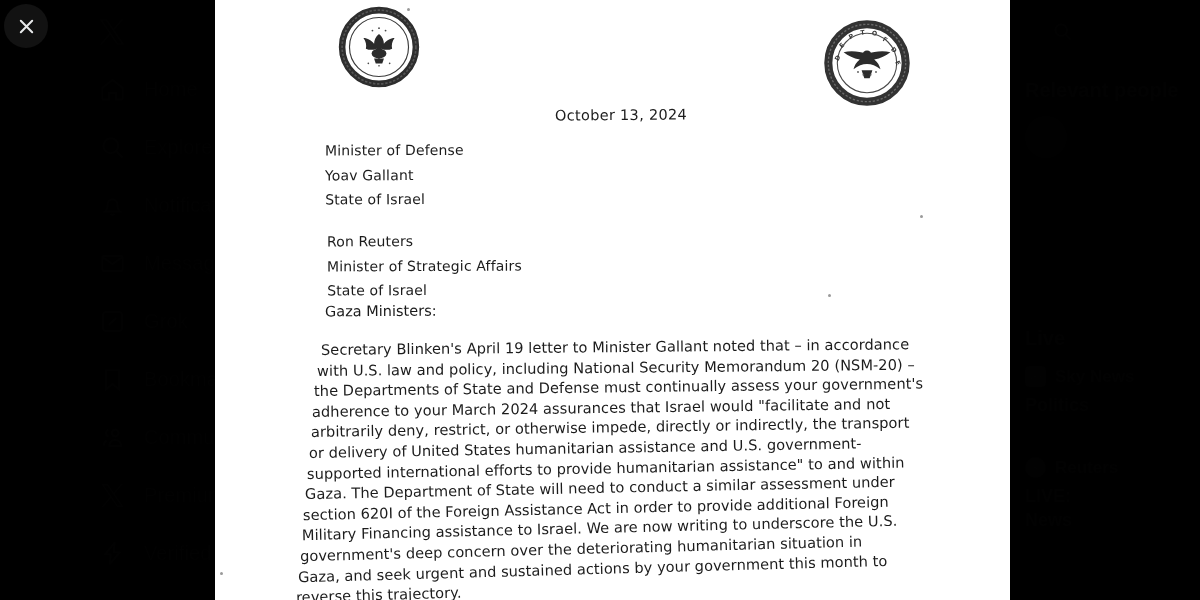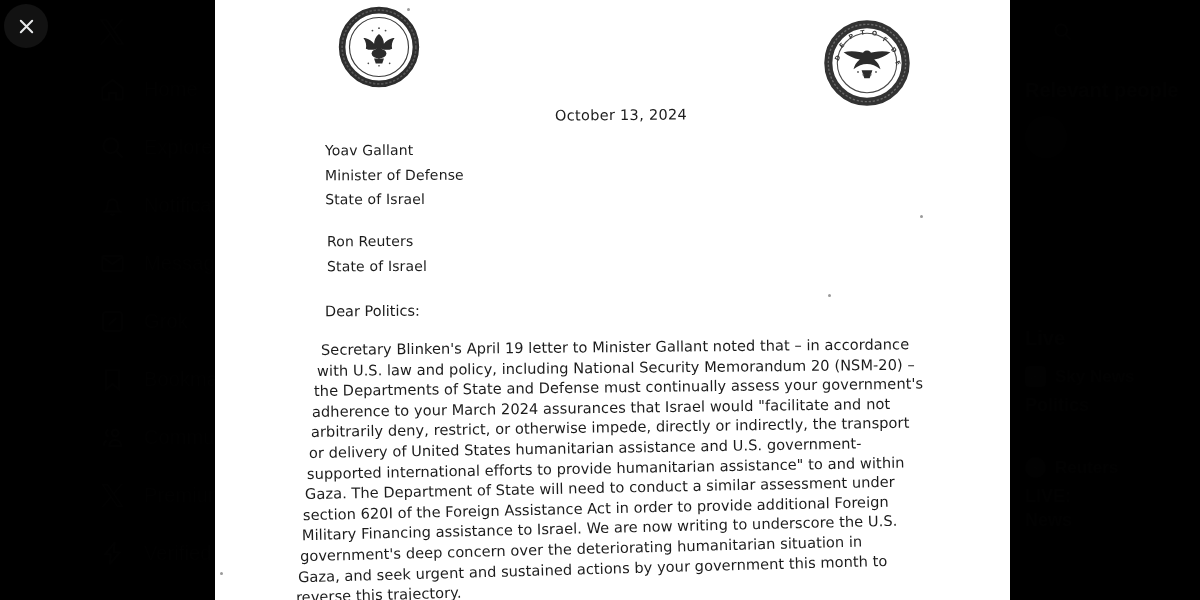--- a/index.html
+++ b/index.html
@@ -508,31 +508,32 @@
 
     <div class="speck" style="left:192px;top:8px;width:3px;height:3px"></div>
     <div class="speck" style="left:705px;top:215px;width:3px;height:3px"></div>
     <div class="speck" style="left:613px;top:294px;width:3px;height:3px"></div>
     <div class="speck" style="left:5px;top:572px;width:3px;height:3px"></div>
 
     <div class="date-line">October 13, 2024</div>
 
     <div class="addr-block">
       <div class="grp">
+        <div>Minister of Defense</div>
         <div>Yoav Gallant</div>
-        <div>Minister of Defense</div>
         <div>State of Israel</div>
       </div>
       <div class="grp">
         <div>Ron Reuters</div>
+        <div>Minister of Strategic Affairs</div>
         <div>State of Israel</div>
       </div>
     </div>
 
-    <div class="salutation">Dear Politics:</div>
+    <div class="salutation">Gaza Ministers:</div>
 
     <div class="body-block">
       <span class="bl" style="transform:rotate(-0.55deg) translateX(10px)">Secretary Blinken's April 19 letter to Minister Gallant noted that – in accordance</span>
       <span class="bl" style="transform:rotate(-0.6deg)  translateX(6px)">with U.S. law and policy, including National Security Memorandum 20 (NSM-20) –</span>
       <span class="bl" style="transform:rotate(-0.7deg)  translateX(3px)">the Departments of State and Defense must continually assess your government's</span>
       <span class="bl" style="transform:rotate(-0.8deg)  translateX(1px)">adherence to your March 2024 assurances that Israel would "facilitate and not</span>
       <span class="bl" style="transform:rotate(-0.9deg)  translateX(0px)">arbitrarily deny, restrict, or otherwise impede, directly or indirectly, the transport</span>
       <span class="bl" style="transform:rotate(-1deg)    translateX(-2px)">or delivery of United States humanitarian assistance and U.S. government-</span>
       <span class="bl" style="transform:rotate(-1.1deg)  translateX(-4px)">supported international efforts to provide humanitarian assistance" to and within</span>
       <span class="bl" style="transform:rotate(-1.2deg)  translateX(-6px)">Gaza.  The Department of State will need to conduct a similar assessment under</span>

